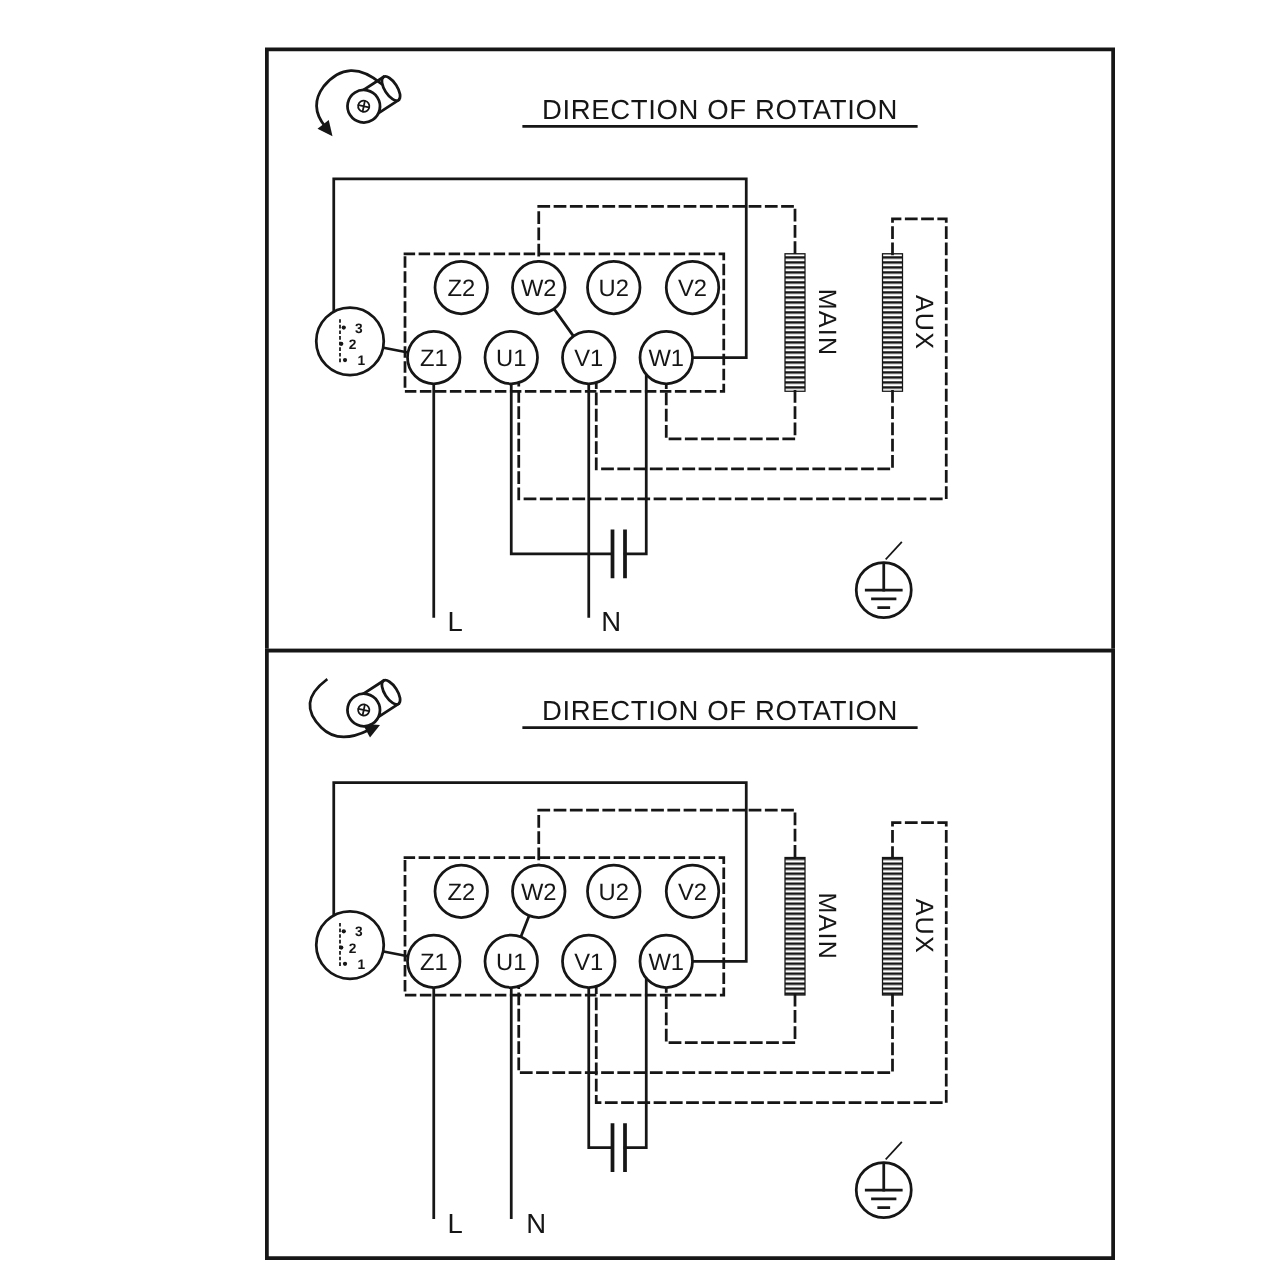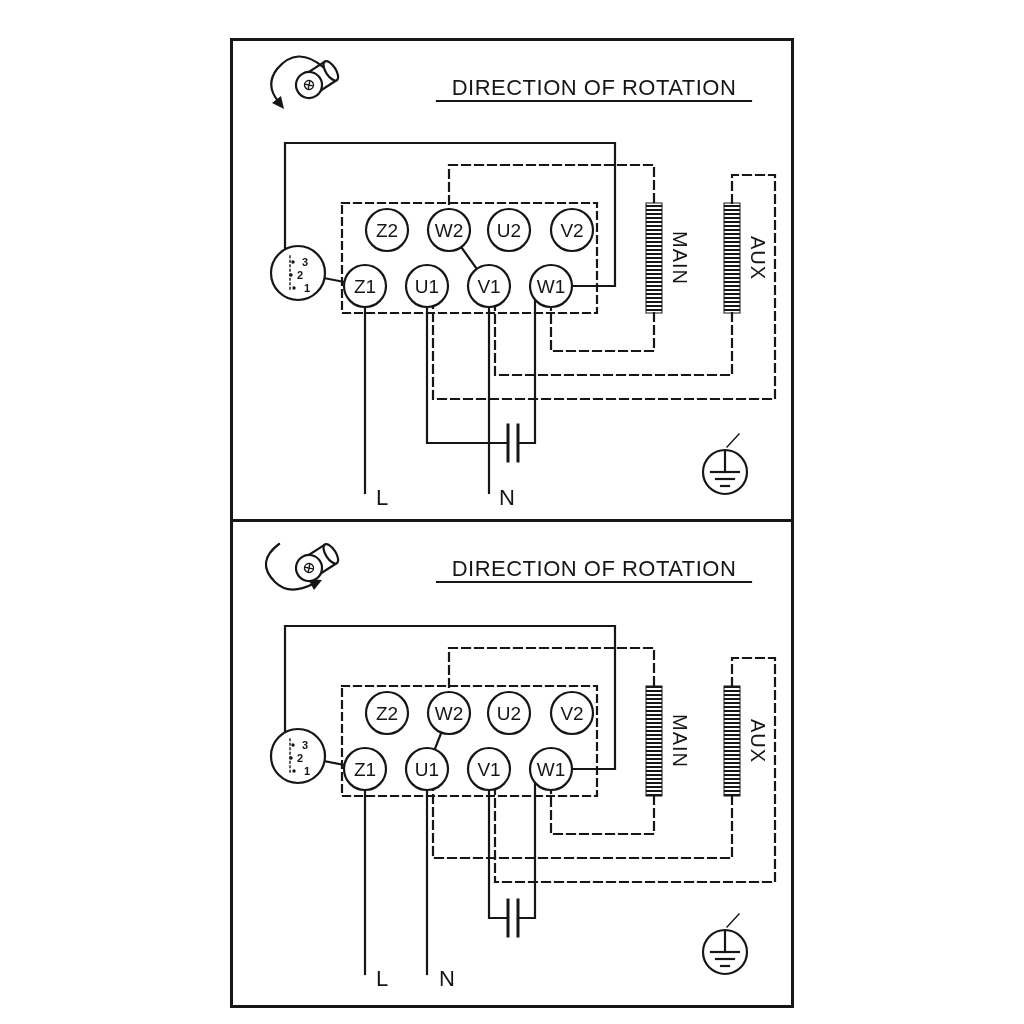--- a/index.html
+++ b/index.html
@@ -1,18 +1,18 @@
 <!DOCTYPE html>
 <html><head>
 <meta charset="utf-8">
 <style>
   html,body{margin:0;padding:0;background:#ffffff;}
   .stage{position:relative;width:1024px;height:1024px;background:#ffffff;overflow:hidden;
          font-family:"Liberation Sans",sans-serif;}
-  .panel{position:absolute;left:230px;width:564px;background:#ffffff;
+  .panel{position:absolute;left:212px;width:680px;background:#ffffff;
          border:3px solid #161616;box-sizing:border-box;}
   .panel.p1{top:38px;height:484px;}
   .panel.p2{top:519px;height:489px;}
   svg{display:block;}
   .ink{stroke:#161616;stroke-width:2.2;fill:none;stroke-linecap:square;stroke-linejoin:miter;}
   .dashed{stroke-dasharray:8 5;}
   .boxdash{stroke-dasharray:7 5;}
   .thick{stroke-width:3;}
   .thin{stroke-width:1.4;}
   .fillw{fill:#ffffff;}

